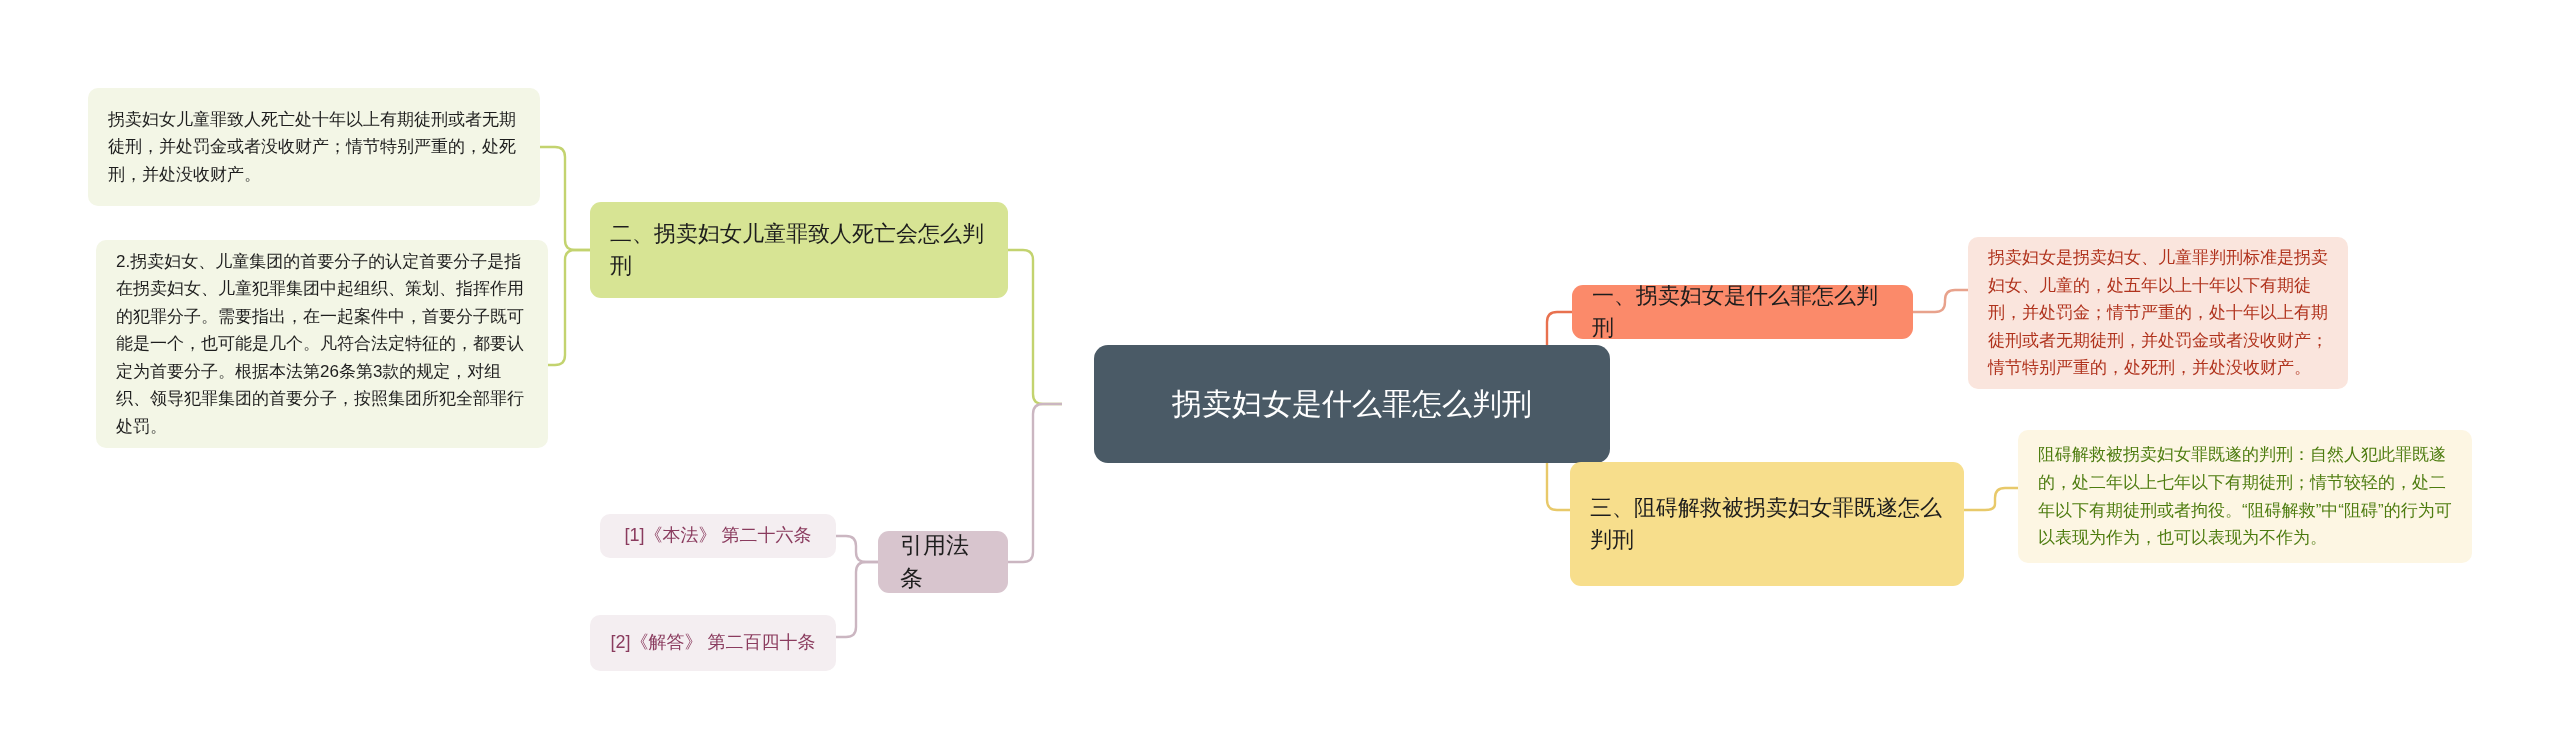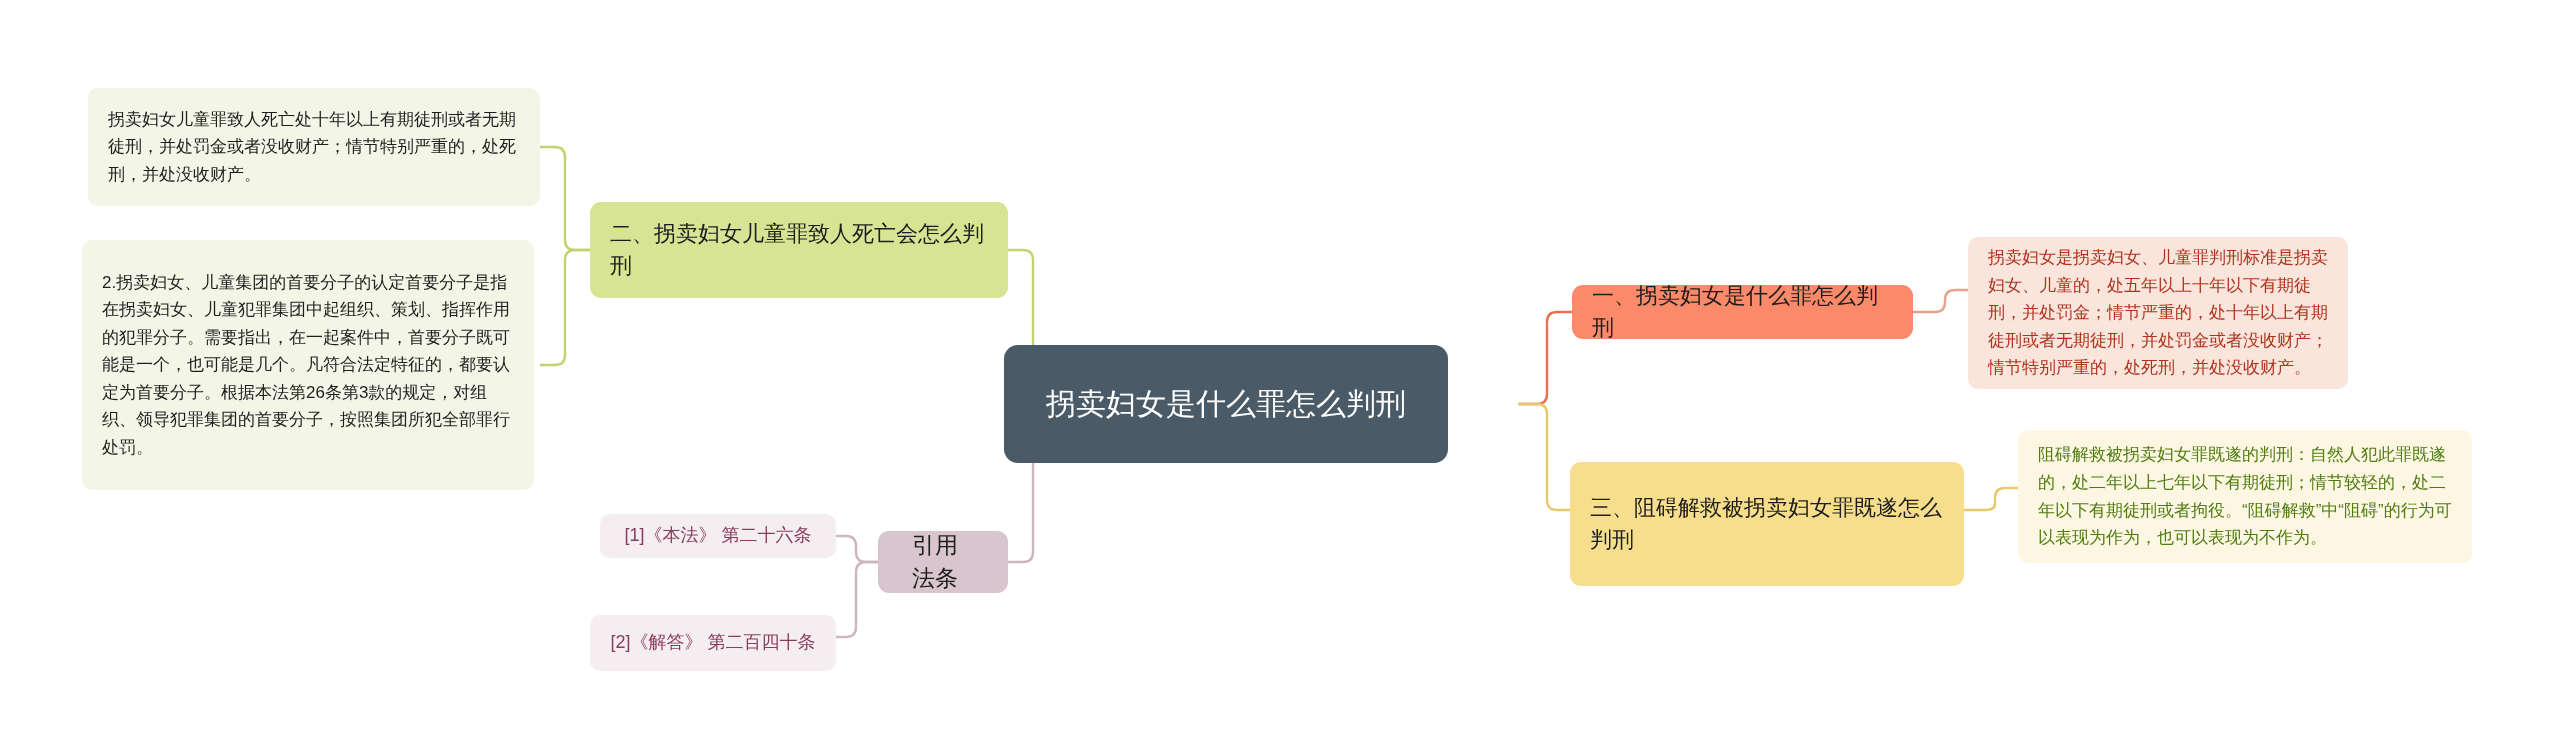--- a/index.html
+++ b/index.html
@@ -61,21 +61,21 @@
     line-height: 1.45;
     color: #1d1d1d;
     padding: 0 20px;
   }
   .topic-green  { background: #d7e494; }
   .topic-orange { background: #fb8a6a; }
   .topic-yellow { background: #f7de8c; }
   .topic-purple { background: #d8c5ce; }
   .topic-purple .txt {
     font-size: 23px;
-    padding: 0 34px;
+    padding: 0 22px;
   }
 
   
   .leaf { border-radius: 10px; }
   .leaf .txt {
     font-size: 17px;
     line-height: 1.62;
     padding: 0 20px;
   }
   .leaf-greenbg { background: #f3f6e6; }
@@ -120,41 +120,41 @@
 
     <path d="M1913 312 H1935 Q1945 312 1945 302 V300 Q1945 290 1955 290 H1968" stroke="#e8a28c" stroke-width="2.4"></path>
 
     <path d="M1964 510 H1985 Q1995 510 1995 504 V498 Q1995 488 2005 488 H2018" stroke="#e8c96a" stroke-width="2.4"></path>
   </svg>
 
   <div class="node leaf leaf-greenbg" style="left:88px; top:88px; width:452px; height:118px;">
     <span class="txt">拐卖妇女儿童罪致人死亡处十年以上有期徒刑或者无期徒刑，并处罚金或者没收财产；情节特别严重的，处死刑，并处没收财产。</span>
   </div>
 
-  <div class="node leaf leaf-greenbg" style="left:82px; top:240px; width:452px; height:250px;">
+  <div class="node leaf leaf-greenbg" style="left:96px; top:240px; width:452px; height:208px;">
     <span class="txt">2.拐卖妇女、儿童集团的首要分子的认定首要分子是指在拐卖妇女、儿童犯罪集团中起组织、策划、指挥作用的犯罪分子。需要指出，在一起案件中，首要分子既可能是一个，也可能是几个。凡符合法定特征的，都要认定为首要分子。根据本法第26条第3款的规定，对组织、领导犯罪集团的首要分子，按照集团所犯全部罪行处罚。</span>
   </div>
 
   <div class="node topic topic-green" style="left:590px; top:202px; width:418px; height:96px;">
     <span class="txt">二、拐卖妇女儿童罪致人死亡会怎么判刑</span>
   </div>
 
   <div class="node leaf leaf-lilacbg" style="left:600px; top:514px; width:236px; height:44px;">
     <span class="txt">[1]《本法》 第二十六条</span>
   </div>
 
   <div class="node leaf leaf-lilacbg" style="left:590px; top:615px; width:246px; height:56px;">
     <span class="txt">[2]《解答》 第二百四十条</span>
   </div>
 
   <div class="node topic topic-purple" style="left:878px; top:531px; width:130px; height:62px;">
     <span class="txt">引用法条</span>
   </div>
 
-  <div class="node root" style="left:1004px; top:345px; width:444px; height:118px;">
+  <div class="node root" style="left:1094px; top:345px; width:516px; height:118px;">
     <span class="txt">拐卖妇女是什么罪怎么判刑</span>
   </div>
 
   <div class="node topic topic-orange" style="left:1572px; top:285px; width:341px; height:54px;">
     <span class="txt">一、拐卖妇女是什么罪怎么判刑</span>
   </div>
 
   <div class="node topic topic-yellow" style="left:1570px; top:462px; width:394px; height:124px;">
     <span class="txt">三、阻碍解救被拐卖妇女罪既遂怎么判刑</span>
   </div>

